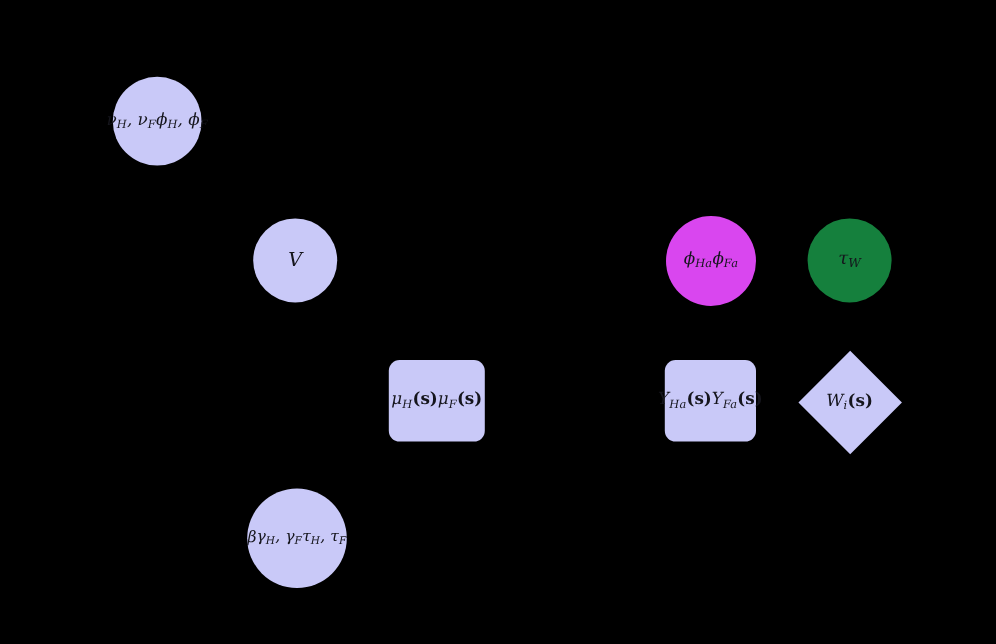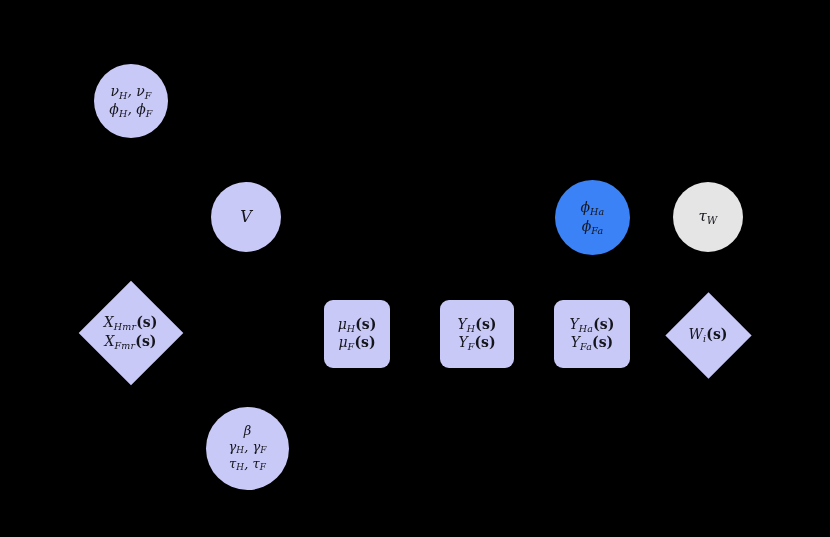--- a/index.html
+++ b/index.html
@@ -24,21 +24,21 @@
     justify-content: center;
     box-sizing: border-box;
     color: #15151c;
     line-height: 1.22;
     text-align: center;
   }
   .node .lines {
     position: relative;
     z-index: 3;
     display: flex;
-    flex-direction: column;
+    flex-direction: row;
     align-items: center;
     justify-content: center;
     white-space: nowrap;
   }
   .shape-circle {
     border-radius: 50%;
     background: #c9c9f8;
   }
   .shape-box {
     border-radius: 9px;
@@ -86,48 +86,35 @@
       <div class="lines">
         <span class="txt"><span>ν</span><sub>H</sub><span>, </span><span>ν</span><sub>F</sub></span>
         <span class="txt"><span>ϕ</span><sub>H</sub><span>, </span><span>ϕ</span><sub>F</sub></span>
       </div>
     </div>
     <div class="node sz-16 shape-circle" style="left: 211px; top: 182px; width: 70px; height: 70px; background: rgb(201, 201, 248); color: rgb(21, 21, 28);">
       <div class="lines">
         <span class="txt"><span>V</span></span>
       </div>
     </div>
-    <div class="node sz-14 shape-circle" style="left: 555px; top: 180px; width: 75px; height: 75px; background: #3b82f6; color: rgb(21, 21, 28);">
+    <div class="node sz-14 shape-circle" style="left: 555px; top: 180px; width: 75px; height: 75px; background: #d946ef; color: rgb(21, 21, 28);">
       <div class="lines">
         <span class="txt"><span>ϕ</span><sub>Ha</sub></span>
         <span class="txt"><span>ϕ</span><sub>Fa</sub></span>
       </div>
     </div>
-    <div class="node sz-15 shape-circle" style="left: 673px; top: 182px; width: 70px; height: 70px; background: #e5e5e5; color: rgb(21, 21, 28);">
+    <div class="node sz-15 shape-circle" style="left: 673px; top: 182px; width: 70px; height: 70px; background: #15803d; color: rgb(21, 21, 28);">
       <div class="lines">
         <span class="txt"><span>τ</span><sub>W</sub></span>
       </div>
     </div>
-    <div class="node sz-14 shape-diamond" style="left: 78px; top: 280px; width: 105px; height: 105px; color: rgb(21, 21, 28);">
-      <div class="dia" style="width: 74px; height: 74px; margin-left: -37px; margin-top: -37px; background: rgb(201, 201, 248);"></div>
-      <div class="lines">
-        <span class="txt"><span>X</span><sub>Hmr</sub><span class="upr">(</span><span class="upr">s</span><span class="upr">)</span></span>
-        <span class="txt"><span>X</span><sub>Fmr</sub><span class="upr">(</span><span class="upr">s</span><span class="upr">)</span></span>
-      </div>
-    </div>
-    <div class="node sz-14 shape-box" style="left: 324px; top: 300px; width: 66px; height: 68px; background: rgb(201, 201, 248); color: rgb(21, 21, 28);">
+    <div class="node sz-14 shape-box" style="left: 324px; top: 300px; width: 80px; height: 68px; background: rgb(201, 201, 248); color: rgb(21, 21, 28);">
       <div class="lines">
         <span class="txt"><span>μ</span><sub>H</sub><span class="upr">(</span><span class="upr">s</span><span class="upr">)</span></span>
         <span class="txt"><span>μ</span><sub>F</sub><span class="upr">(</span><span class="upr">s</span><span class="upr">)</span></span>
-      </div>
-    </div>
-    <div class="node sz-14 shape-box" style="left: 440px; top: 300px; width: 74px; height: 68px; background: rgb(201, 201, 248); color: rgb(21, 21, 28);">
-      <div class="lines">
-        <span class="txt"><span>Y</span><sub>H</sub><span class="upr">(</span><span class="upr">s</span><span class="upr">)</span></span>
-        <span class="txt"><span>Y</span><sub>F</sub><span class="upr">(</span><span class="upr">s</span><span class="upr">)</span></span>
       </div>
     </div>
     <div class="node sz-14 shape-box" style="left: 554px; top: 300px; width: 76px; height: 68px; background: rgb(201, 201, 248); color: rgb(21, 21, 28);">
       <div class="lines">
         <span class="txt"><span>Y</span><sub>Ha</sub><span class="upr">(</span><span class="upr">s</span><span class="upr">)</span></span>
         <span class="txt"><span>Y</span><sub>Fa</sub><span class="upr">(</span><span class="upr">s</span><span class="upr">)</span></span>
       </div>
     </div>
     <div class="node sz-14 shape-diamond" style="left: 665px; top: 292px; width: 86px; height: 86px; color: rgb(21, 21, 28);">
       <div class="dia" style="width: 61px; height: 61px; margin-left: -30.5px; margin-top: -30.5px; background: rgb(201, 201, 248);"></div>

